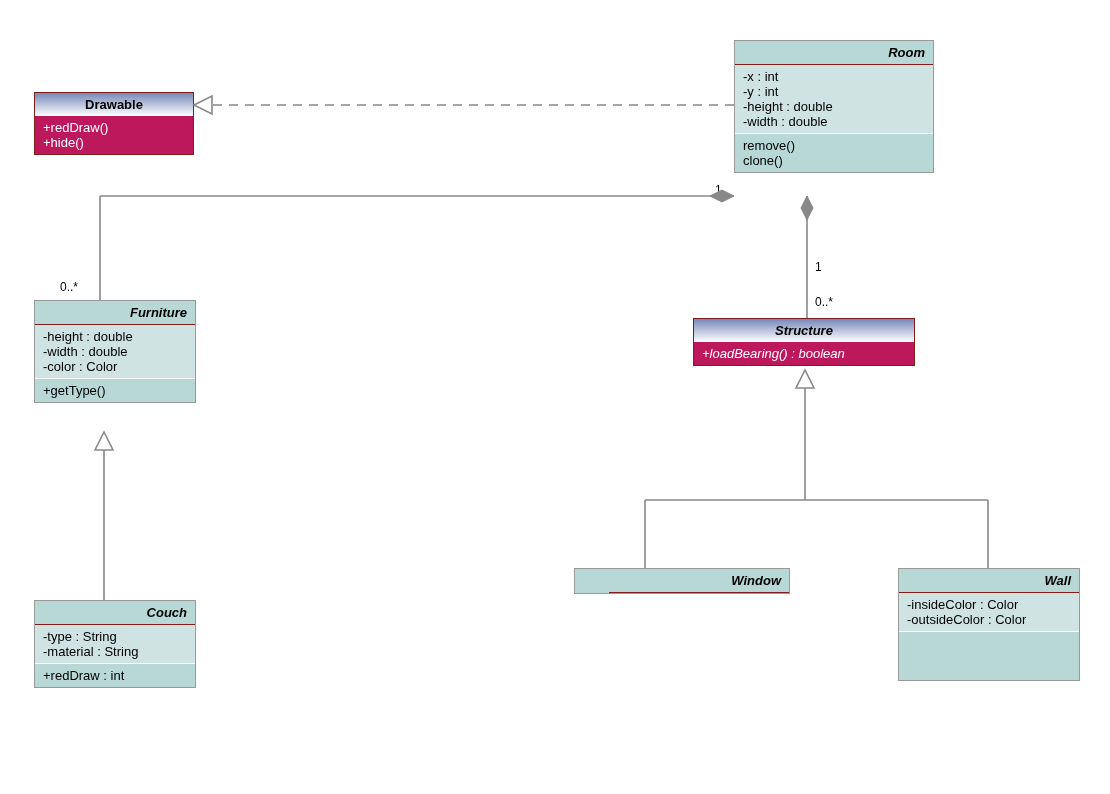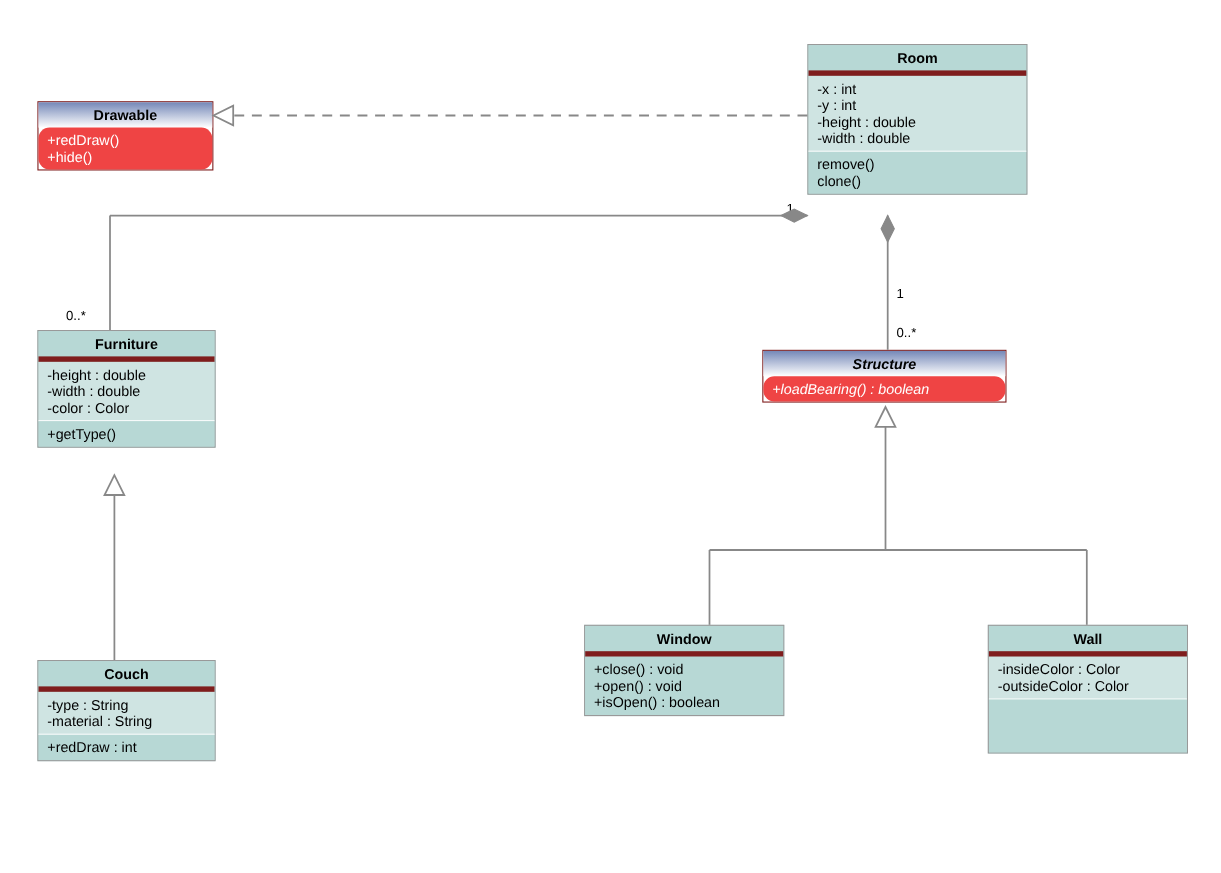--- a/index.html
+++ b/index.html
@@ -12,23 +12,24 @@
     position: relative;
   }
   .uml-class {
     position: absolute;
     border: 1px solid #999;
     background: #b7d8d5;
   }
   .uml-class .header {
     background: #b7d8d5;
     font-weight: bold;
-    text-align: center;
+    text-align: right;
     padding: 4px 8px;
-    border-bottom: 5px solid #7f1d1d;
+    border-bottom: 1px solid #7f1d1d;
+    font-style: italic;
   }
   .uml-class .section {
     padding: 4px 8px;
     border-bottom: 1px solid #fff;
     background: #b7d8d5;
   }
   .uml-class .section.light {
     background: #cfe4e2;
   }
   .uml-class .section:last-child { border-bottom: none; }
@@ -39,24 +40,23 @@
     border: 1px solid #7f1d1d;
   }
   .uml-interface .header {
     background: linear-gradient(#7588b8, #fff);
     font-weight: bold;
     text-align: center;
     padding: 4px 8px;
     color: #000;
   }
   .uml-interface .section {
-    background: #ef4444;
+    background: #be185d;
     color: #fff;
     padding: 4px 8px;
-    border-radius: 10px;
   }
   .uml-interface .section span { display: block; }
 
   svg.overlay {
     position: absolute;
     left: 0; top: 0;
     width: 1110px; height: 794px;
     pointer-events: none;
   }
   .label {
@@ -113,27 +113,22 @@
   <div class="header">Couch</div>
   <div class="section light">
     <span>-type : String</span>
     <span>-material : String</span>
   </div>
   <div class="section">
     <span>+redDraw : int</span>
   </div>
 </div>
 
-<div class="uml-class" style="left:531px; top:568px; width:180px;">
+<div class="uml-class" style="left:574px; top:568px; width:180px;padding-left:34px;">
   <div class="header">Window</div>
-  <div class="section">
-    <span>+close() : void</span>
-    <span>+open() : void</span>
-    <span>+isOpen() : boolean</span>
-  </div>
 </div>
 
 <div class="uml-class" style="left:898px; top:568px; width:180px;">
   <div class="header">Wall</div>
   <div class="section light">
     <span>-insideColor : Color</span>
     <span>-outsideColor : Color</span>
   </div>
   <div class="section" style="height:40px;"></div>
 </div>

